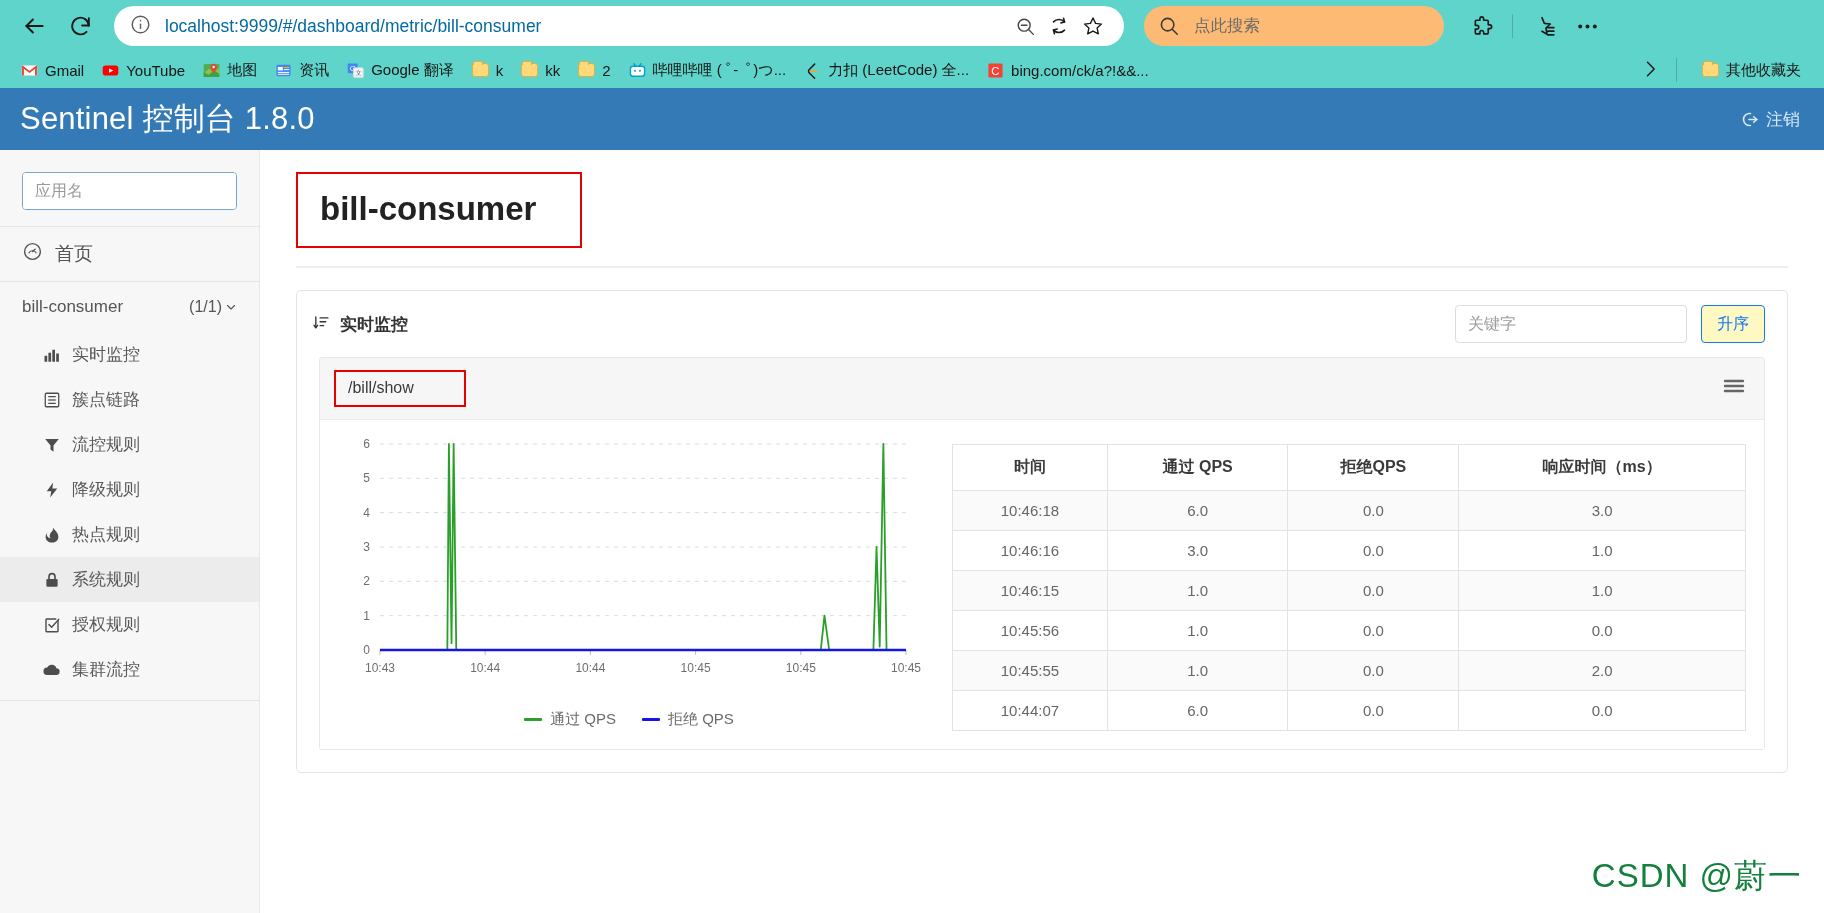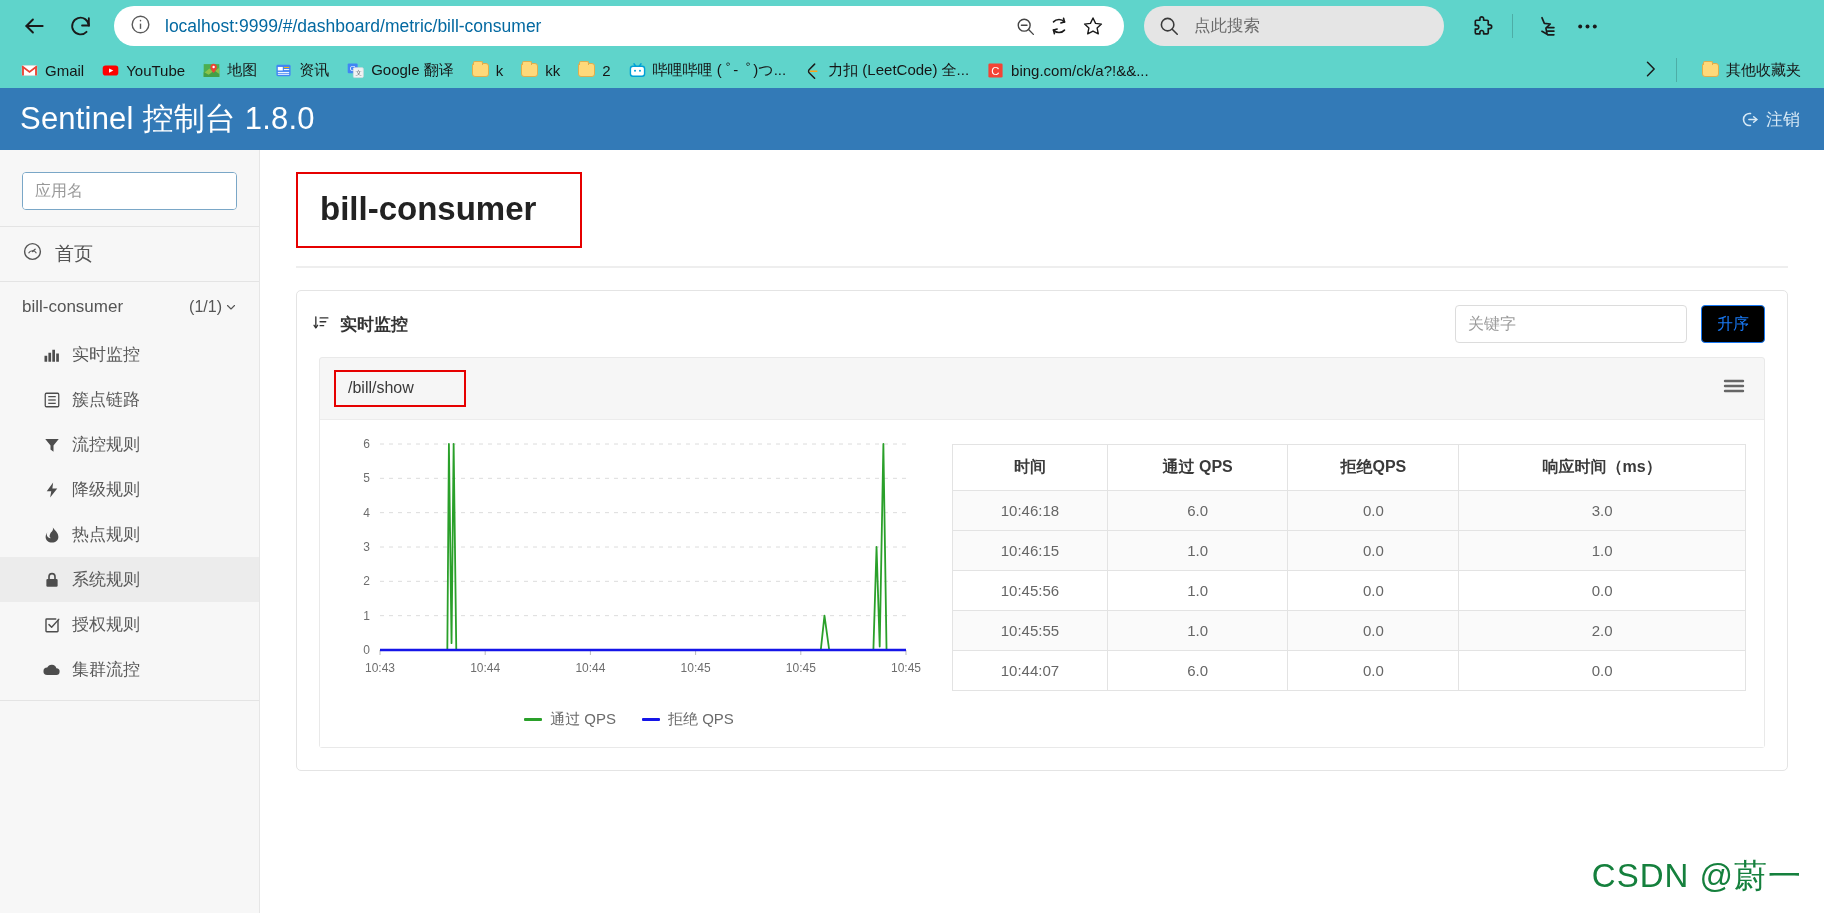--- a/index.html
+++ b/index.html
@@ -49,21 +49,21 @@
     overflow: hidden;
   }
   .omni-act {
     width: 34px; height: 34px;
     display: flex; align-items: center; justify-content: center;
     flex: 0 0 auto;
   }
   .searchbox {
     width: 300px;
     height: 40px;
-    background: #e5e5e5;
+    background: #fdba74;
     border-radius: 20px;
     display: flex;
     align-items: center;
     padding: 0 14px;
     margin-left: 14px;
     flex: 0 0 auto;
   }
   .searchbox .sbtext {
     font-size: 16.5px;
     color: #6b6b6b;
@@ -259,21 +259,21 @@
     color: #555;
     outline: none;
     font-family: "Liberation Sans", sans-serif;
   }
   .kw-input::placeholder { color: #9b9b9b; }
   .sort-btn {
     height: 38px;
     padding: 0 15px;
     border: 1px solid #1878f3;
     border-radius: 4px;
-    background: #000000;
+    background: #fef9c3;
     color: #1878f3;
     font-size: 16px;
     font-family: "Liberation Sans", sans-serif;
     cursor: pointer;
   }
 
   .metric-block {
     margin: 0 22px 22px 22px;
     border: 1px solid #e9e9e9;
     background: #f6f6f6;
@@ -767,20 +767,26 @@
                       <th>响应时间（ms）</th>
                     </tr>
                 </thead>
                 <tbody id="tbody">
                     <tr class="odd">
                       <td>10:46:18</td>
                       <td>6.0</td>
                       <td>0.0</td>
                       <td>3.0</td>
                     </tr>
+                    <tr class="">
+                      <td>10:46:16</td>
+                      <td>3.0</td>
+                      <td>0.0</td>
+                      <td>1.0</td>
+                    </tr>
                     <tr class="odd">
                       <td>10:46:15</td>
                       <td>1.0</td>
                       <td>0.0</td>
                       <td>1.0</td>
                     </tr>
                     <tr class="">
                       <td>10:45:56</td>
                       <td>1.0</td>
                       <td>0.0</td>

